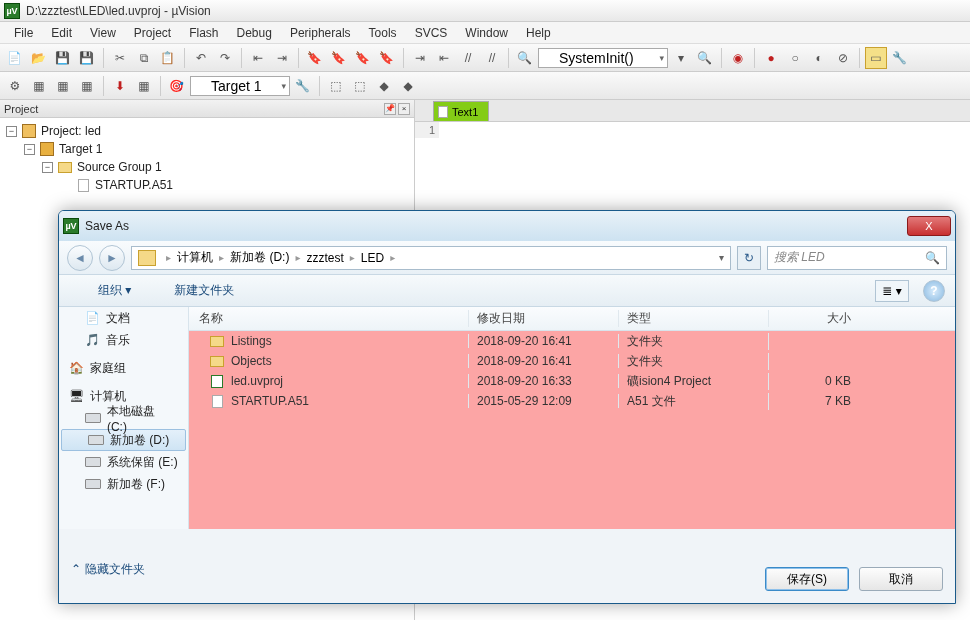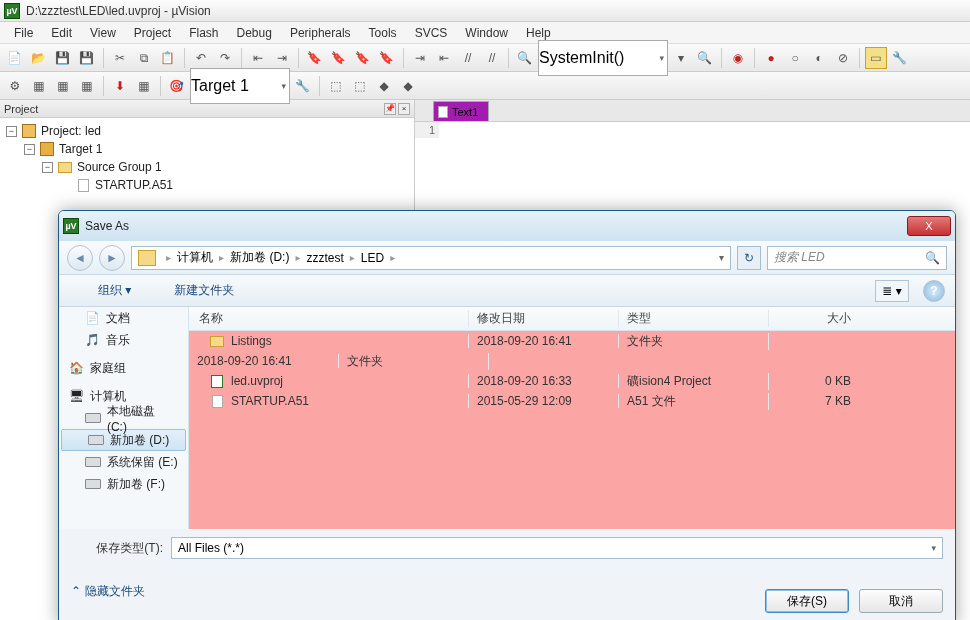--- a/index.html
+++ b/index.html
@@ -10,21 +10,21 @@
 .title-bar { height: 22px; background: linear-gradient(#fdfdfd,#e8e8e8); display: flex; align-items: center; padding: 0 4px; border-bottom: 1px solid #ccc; }
 .title-bar .app-icon { width: 16px; height: 16px; background: #2a7a2a; border: 1px solid #0a4a0a; margin-right: 6px; color:#fff; font-size:9px; text-align:center; line-height:14px; font-weight:bold; }
 .title-text { font-size: 12px; color: #333; }
 
 .menu-bar { height: 22px; background: #f5f5f5; border-bottom: 1px solid #ddd; display: flex; align-items: center; padding: 0 6px; gap: 2px; }
 .menu-bar span { padding: 2px 8px; color: #333; cursor: default; }
 
 .toolbar { height: 28px; background: linear-gradient(#fafafa,#e8e8e8); border-bottom: 1px solid #ccc; display: flex; align-items: center; padding: 0 4px; gap: 2px; }
 .tb-btn { width: 22px; height: 22px; display: inline-flex; align-items: center; justify-content: center; color: #555; font-size: 12px; }
 .tb-sep { width: 1px; height: 20px; background: #ccc; margin: 0 3px; }
-.tb-combo { height: 36px; background: #fff; border: 1px solid #aaa; padding: 0 18px 0 0; font-size: 16px; display: flex; align-items: center; position: relative; min-width: 100px; }
+.tb-combo { height: 20px; background: #fff; border: 1px solid #aaa; padding: 0 18px 0 20px; font-size: 14px; display: flex; align-items: center; position: relative; min-width: 100px; }
 .tb-combo::after { content: "▾"; position: absolute; right: 3px; font-size: 9px; color: #666; }
 
 .toolbar2 { height: 28px; background: linear-gradient(#fafafa,#e8e8e8); border-bottom: 1px solid #ccc; display: flex; align-items: center; padding: 0 4px; gap: 2px; }
 
 .work-area { display: flex; height: calc(620px - 22px - 22px - 28px - 28px); }
 .project-panel { width: 415px; background: #fff; border-right: 1px solid #ccc; display: flex; flex-direction: column; }
 .panel-header { height: 18px; background: linear-gradient(#f2f2f2,#e2e2e2); display: flex; align-items: center; justify-content: space-between; padding: 0 4px; border-bottom: 1px solid #ccc; font-size: 11px; color: #333; }
 .panel-header .close-btns { display:flex; gap:2px; }
 .panel-header .pb { width:12px; height:12px; background:#eee; border:1px solid #aaa; font-size:8px; text-align:center; line-height:10px; }
 
@@ -34,21 +34,21 @@
 .tree-icon { width: 16px; height: 14px; margin-right: 4px; display: inline-flex; align-items: center; justify-content: center; }
 .folder-ico { background: #f5d988; border: 1px solid #c9a12f; width: 14px; height: 11px; }
 .file-ico { background: #fff; border: 1px solid #aaa; width: 11px; height: 13px; }
 .proj-ico { width:14px; height:14px; background:#f0c060; border:1px solid #a07020; }
 .indent-1 { padding-left: 18px; }
 .indent-2 { padding-left: 36px; }
 .indent-3 { padding-left: 54px; }
 
 .editor-area { flex: 1; background: #fff; position: relative; }
 .editor-tabs { height: 22px; background: #e8e8e8; border-bottom: 1px solid #ccc; display: flex; align-items: flex-end; padding-left: 18px; }
-.editor-tab { height: 20px; background: #a21caf; border: 1px solid #aaa; border-bottom: none; padding: 0 10px 0 4px; display: flex; align-items: center; gap: 4px; font-size: 11px; }
+.editor-tab { height: 20px; background: #84cc16; border: 1px solid #aaa; border-bottom: none; padding: 0 10px 0 4px; display: flex; align-items: center; gap: 4px; font-size: 11px; }
 .editor-content { display: flex; }
 .gutter { width: 24px; background: #f0f0f0; text-align: right; padding: 2px 4px; color: #666; font-family: Consolas, monospace; font-size: 11px; }
 
 
 .dialog-backdrop { position: absolute; left: 58px; top: 210px; width: 898px; height: 410px; }
 .dialog { width: 898px; background: #fff; border: 1px solid #1a5a8a; box-shadow: 0 0 18px rgba(0,0,0,.35); border-radius: 6px 6px 0 0; overflow: hidden; }
 .dlg-title { height: 30px; background: linear-gradient(#e8f1f8,#cde2f1); display: flex; align-items: center; padding: 0 4px; }
 .dlg-title .app-icon { width: 16px; height: 16px; background: #2a7a2a; border: 1px solid #0a4a0a; margin-right: 6px; color:#fff; font-size:9px; text-align:center; line-height:14px; font-weight:bold; }
 .dlg-title-text { font-size: 12px; color: #222; flex: 1; }
 .dlg-close { width: 44px; height: 20px; background: linear-gradient(#e37a7a,#c83030); border: 1px solid #8a1a1a; border-radius: 3px; color: #fff; text-align: center; line-height: 18px; font-size: 11px; }
@@ -332,20 +332,26 @@
                 <span class="ico">
                   <div class="folder-ico"></div>
                 </span>
                 <span>Listings</span>
               </div>
               <div class="fl-col-date">2018-09-20 16:41</div>
               <div class="fl-col-type">文件夹</div>
               <div class="fl-col-size"></div>
             </div>
             <div class="fl-row">
+              <div class="fl-col-name" style="display:flex;align-items:center;">
+                <span class="ico">
+                  <div class="folder-ico"></div>
+                </span>
+                <span>Objects</span>
+              </div>
               <div class="fl-col-date">2018-09-20 16:41</div>
               <div class="fl-col-type">文件夹</div>
               <div class="fl-col-size"></div>
             </div>
             <div class="fl-row">
               <div class="fl-col-name" style="display:flex;align-items:center;">
                 <span class="ico">
                   <div style="width:12px;height:13px;background:#fff;border:1px solid #2a7a2a;"></div>
                 </span>
                 <span>led.uvproj</span>
@@ -363,26 +369,20 @@
               </div>
               <div class="fl-col-date">2015-05-29 12:09</div>
               <div class="fl-col-type">A51 文件</div>
               <div class="fl-col-size">7 KB</div>
             </div>
           </div>
       </div>
     </div>
 
     <div class="dlg-footer">
-      <div class="field-row">
-        <div class="field-label">保存类型(T):</div>
-        <div class="field-input">
-            <span>All Files (*.*)</span>
-          </div>
-      </div>
       <div class="btn-row">
         <div class="hide-folders">
           <span>⌃</span>
           <span>隐藏文件夹</span>
         </div>
         <div class="btns">
           <div class="btn primary">保存(S)</div>
           <div class="btn">取消</div>
         </div>
       </div>

